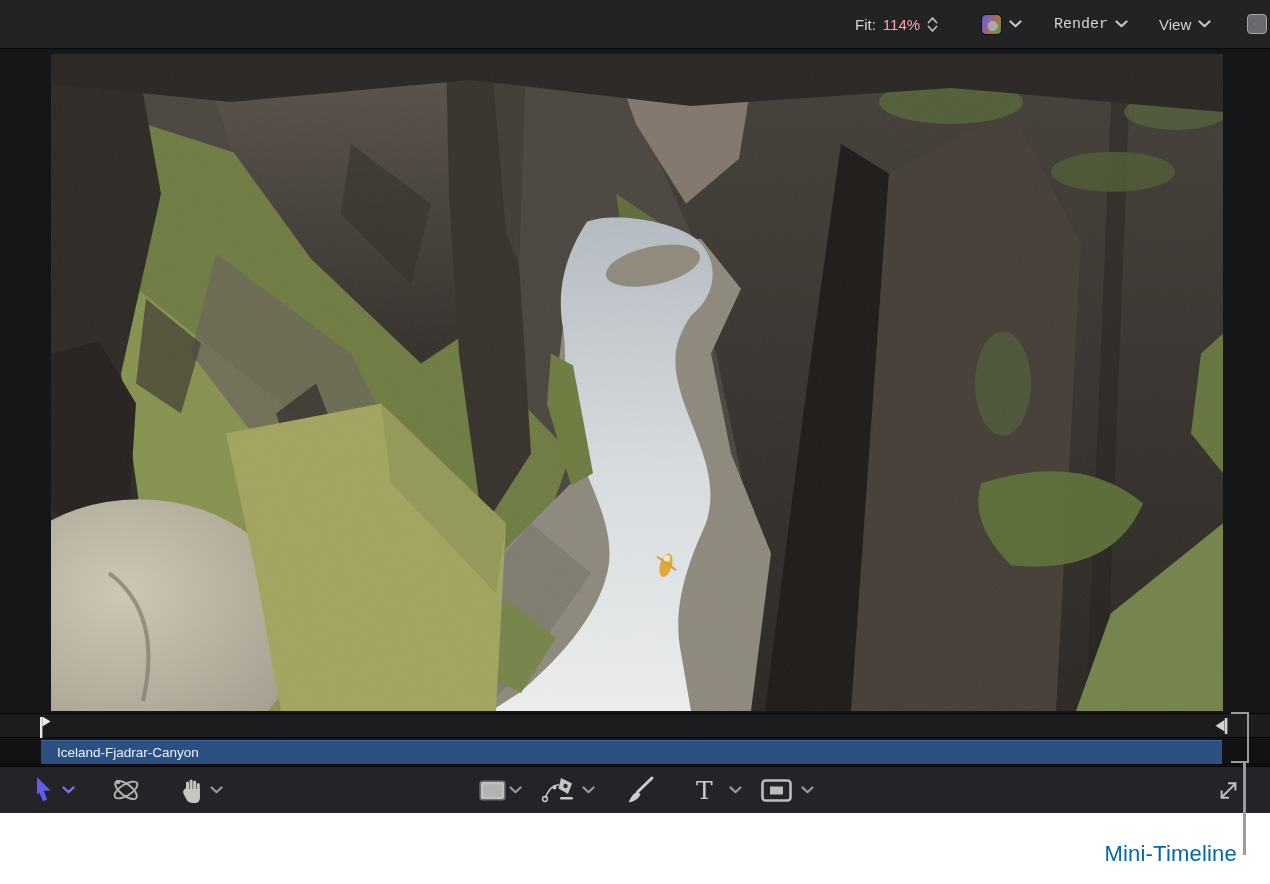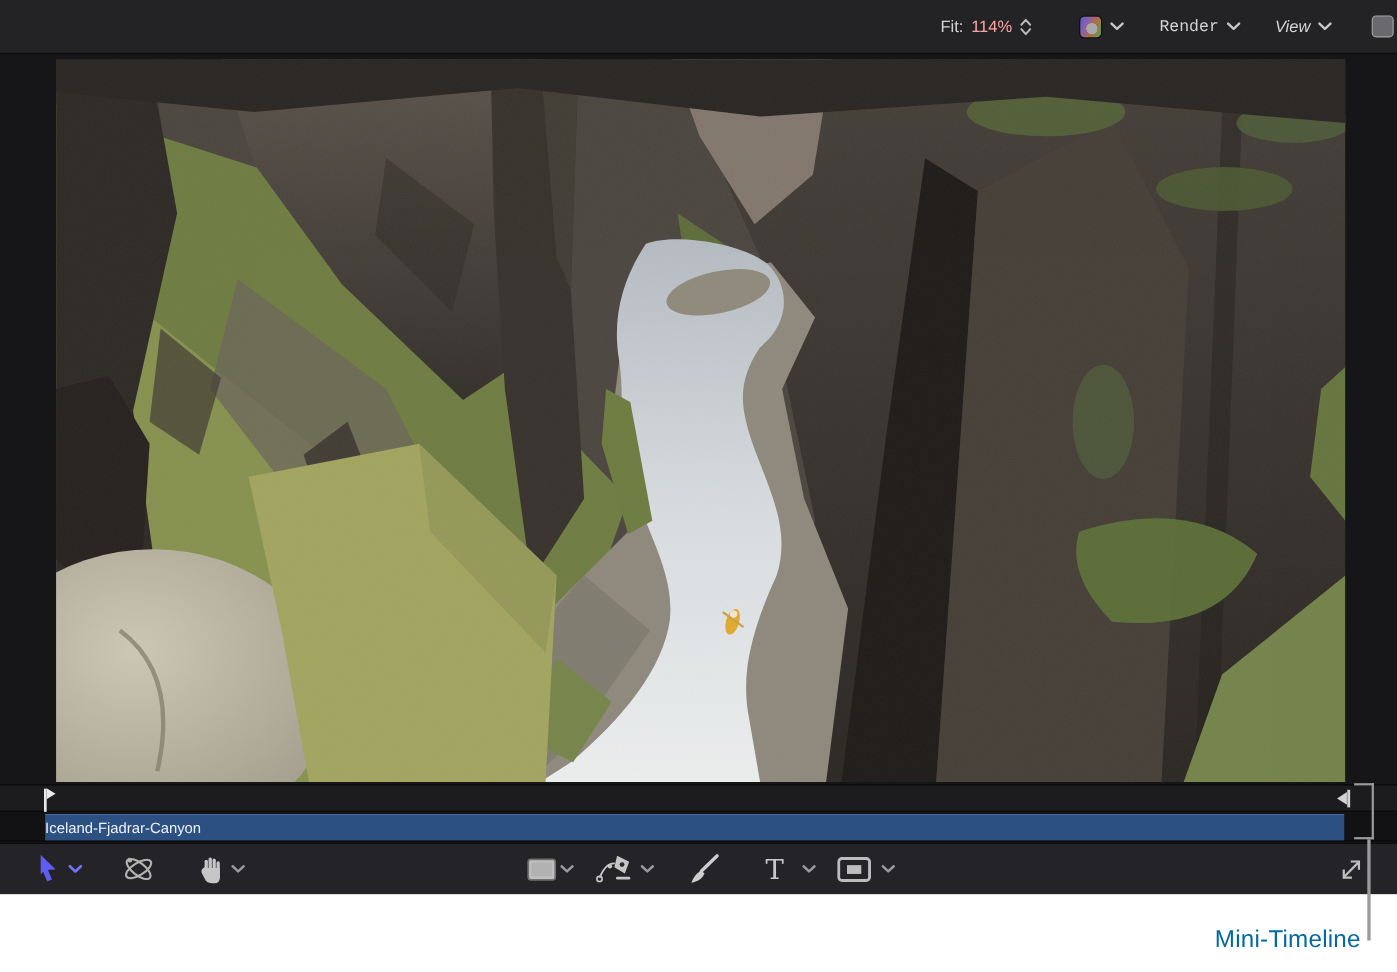--- a/index.html
+++ b/index.html
@@ -19,21 +19,21 @@
 
   
   .canvas { position:absolute; left:0; top:50px; width:1270px; height:663px; background:#161618; }
   .photo { position:absolute; left:51px; top:4px; width:1172px; height:657px; display:block; }
 
   
   .ruler { position:absolute; left:0; top:713px; width:1270px; height:25px; background:#1c1c1e; border-top:1px solid #050505; border-bottom:1px solid #050505; }
   .playhead { position:absolute; left:36px; top:2px; }
   .endmark { position:absolute; left:1214px; top:3px; }
   .cliprow { position:absolute; left:0; top:739px; width:1270px; height:26px; background:#121214; border-bottom:1px solid #050505; }
-  .clipbar { position:absolute; left:41px; top:1px; width:1181px; height:24px; background:#2d5083; border-top:1px solid #476a9f; display:flex; align-items:center; color:#edf2f9; font-size:13.5px; padding-left:0; }
+  .clipbar { position:absolute; left:41px; top:1px; width:1181px; height:24px; background:#2d5083; border-top:1px solid #476a9f; display:flex; align-items:center; color:#edf2f9; font-size:13.5px; padding-left:16px; }
 
   
   .toolbar { position:absolute; left:0; top:766px; width:1270px; height:47px; background:#242428; border-top:1px solid #050505; }
   .tool { position:absolute; top:0; height:46px; display:flex; align-items:center; }
   .ttext { font-family:"DejaVu Serif","Liberation Serif",serif; font-size:25px; color:#c9c9c9; line-height:1; }
 
   
   .white-strip { position:absolute; left:0; top:813px; width:1270px; height:71px; background:#ffffff; }
   .bracket { position:absolute; left:1231px; top:712px; width:18px; height:51px;
     border-top:2.5px solid #9b9b9b; border-right:2.5px solid #9b9b9b; border-bottom:2.5px solid #9b9b9b; }
@@ -63,21 +63,21 @@
       </svg>
     </div>
 
     <div class="tb-item" style="left:1011px;font-family:Liberation Mono, monospace;">
       <span>Render</span>
       <svg class="chev" width="13" height="8" viewBox="0 0 13 8">
         <polyline points="1.5,1.5 6.5,6.2 11.5,1.5" fill="none" stroke="#c6c6ca" stroke-width="2.2" stroke-linecap="round" stroke-linejoin="round"></polyline>
       </svg>
     </div>
 
-    <div class="tb-item" style="left:1116px;font-style:italic;">
+    <div class="tb-item" style="left:1116px;">
       <span>View</span>
       <svg class="chev" width="13" height="8" viewBox="0 0 13 8">
         <polyline points="1.5,1.5 6.5,6.2 11.5,1.5" fill="none" stroke="#c6c6ca" stroke-width="2.2" stroke-linecap="round" stroke-linejoin="round"></polyline>
       </svg>
     </div>
 
     <div class="tb-item" style="left:1204px;">
       <span class="layout-sq"></span>
       <svg class="chev" width="11" height="17" viewBox="0 0 11 17">
         <polyline points="1.5,6.5 5.5,2 9.5,6.5" fill="none" stroke="#b9b9bd" stroke-width="1.8" stroke-linecap="round" stroke-linejoin="round"></polyline>

